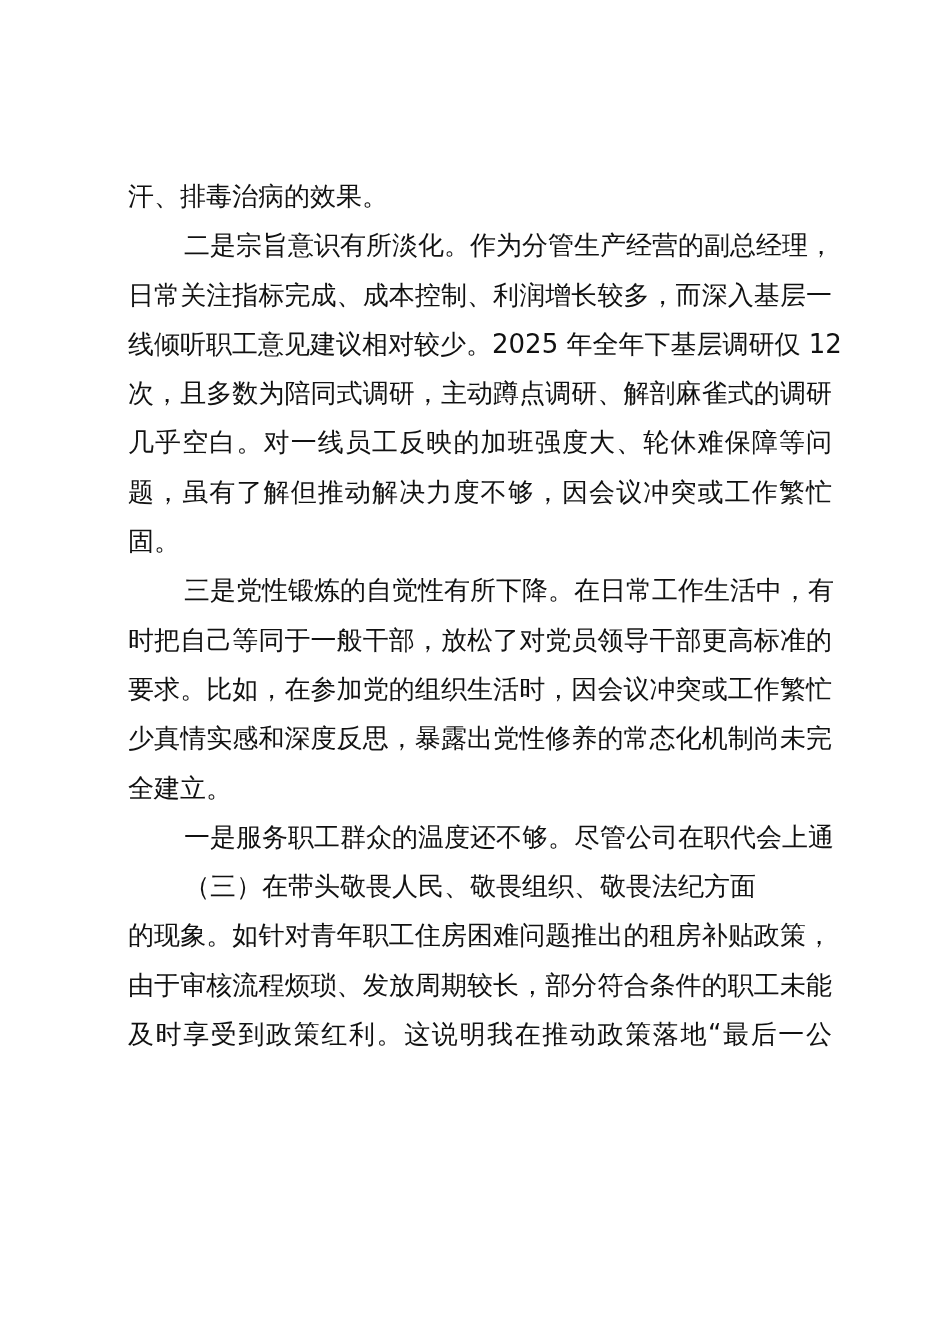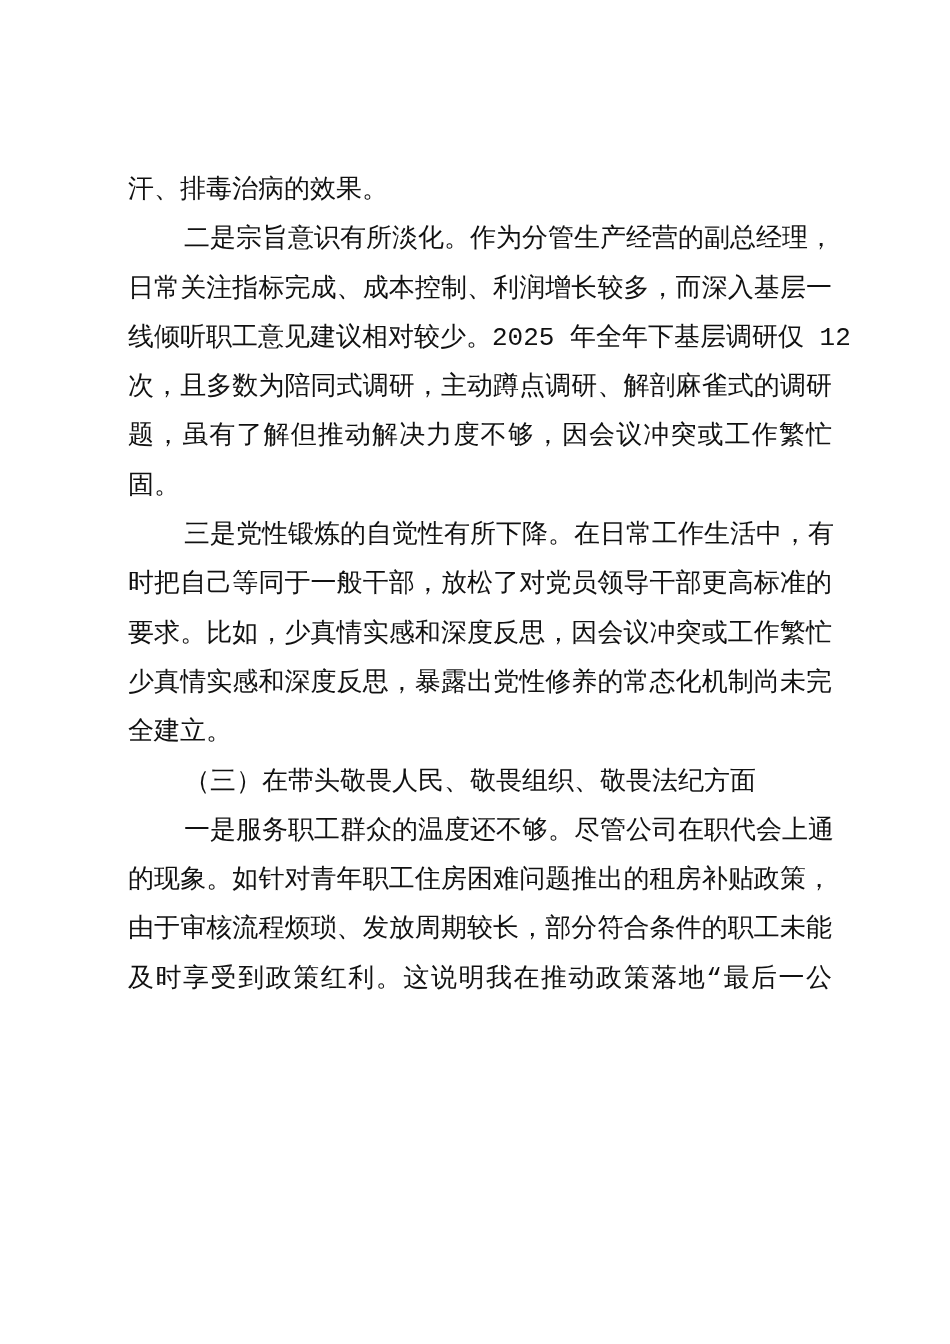--- a/index.html
+++ b/index.html
@@ -11,23 +11,22 @@
       width: 950px;
       height: 1344px;
       position: relative;
       overflow: hidden;
       font-family: "DejaVu Sans", "Liberation Sans", sans-serif;
       color: #111111;
     }
     .page {
       position: absolute;
       left: 128px;
-      top: 166px;
+      top: 172px;
       width: 704px;
-      font-family: Liberation Mono, monospace;
     }
     .line {
       height: 49.3px;
       line-height: 49.3px;
       font-size: 26px;
       white-space: nowrap;
       text-align: justify;
       text-align-last: justify;
       letter-spacing: 0;
     }
@@ -40,25 +39,26 @@
   </style>
 </head>
 <body>
 
 <div class="page">
   <div class="line last">汗、排毒治病的效果。</div>
   <div class="line indent">二是宗旨意识有所淡化。作为分管生产经营的副总经理，</div>
   <div class="line">日常关注指标完成、成本控制、利润增长较多，而深入基层一</div>
   <div class="line">线倾听职工意见建议相对较少。2025 年全年下基层调研仅 12</div>
   <div class="line">次，且多数为陪同式调研，主动蹲点调研、解剖麻雀式的调研</div>
+  <div class="line">几乎空白。对一线员工反映的加班强度大、轮休难保障等问</div>
   <div class="line">题，虽有了解但推动解决力度不够，因会议冲突或工作繁忙</div>
   <div class="line last">固。</div>
   <div class="line indent">三是党性锻炼的自觉性有所下降。在日常工作生活中，有</div>
   <div class="line">时把自己等同于一般干部，放松了对党员领导干部更高标准的</div>
-  <div class="line">要求。比如，少真情实感和深度反思，因会议冲突或工作繁忙</div>
+  <div class="line">要求。比如，在参加党的组织生活时，因会议冲突或工作繁忙</div>
   <div class="line">少真情实感和深度反思，暴露出党性修养的常态化机制尚未完</div>
   <div class="line last">全建立。</div>
+  <div class="line indent">一是服务职工群众的温度还不够。尽管公司在职代会上通</div>
   <div class="line indent last">（三）在带头敬畏人民、敬畏组织、敬畏法纪方面</div>
-  <div class="line indent">一是服务职工群众的温度还不够。尽管公司在职代会上通</div>
   <div class="line">的现象。如针对青年职工住房困难问题推出的租房补贴政策，</div>
   <div class="line">由于审核流程烦琐、发放周期较长，部分符合条件的职工未能</div>
   <div class="line">及时享受到政策红利。这说明我在推动政策落地“最后一公</div>
 </div>
 
 </body></html>

